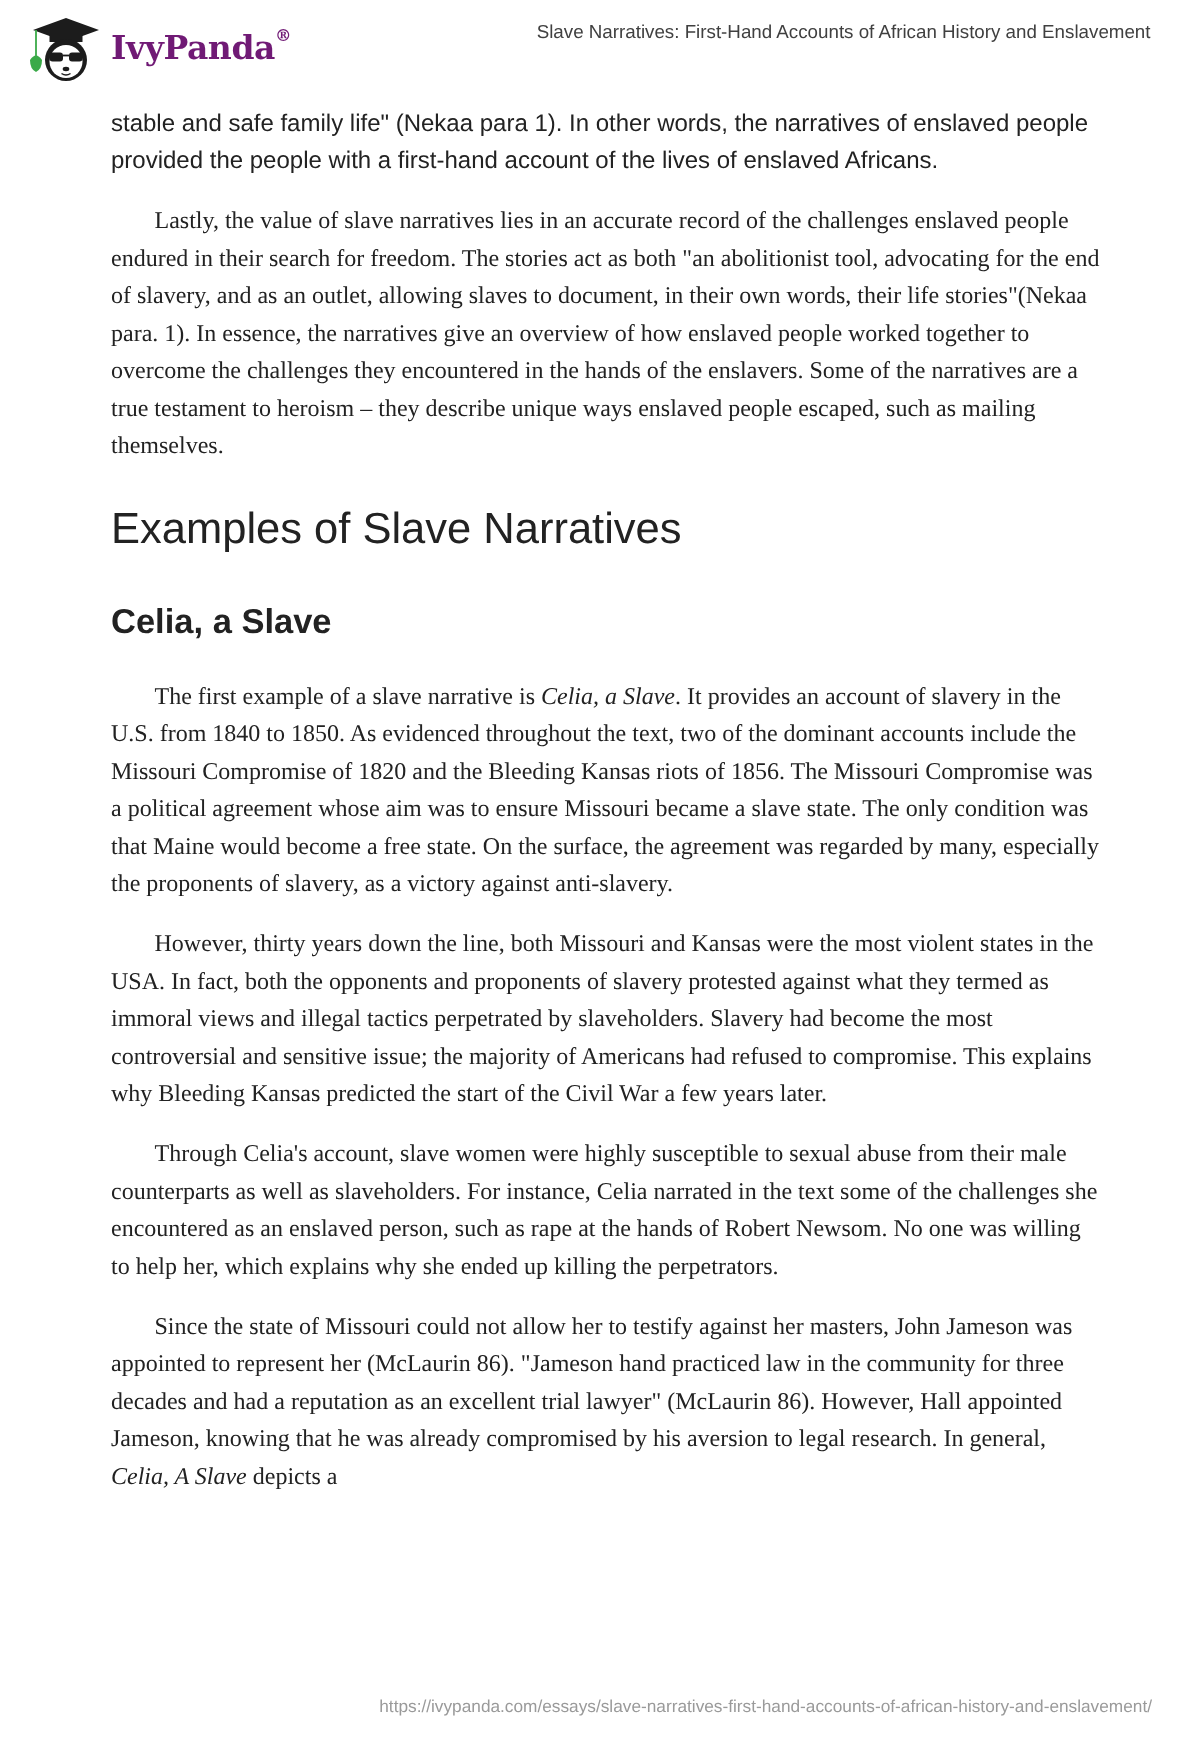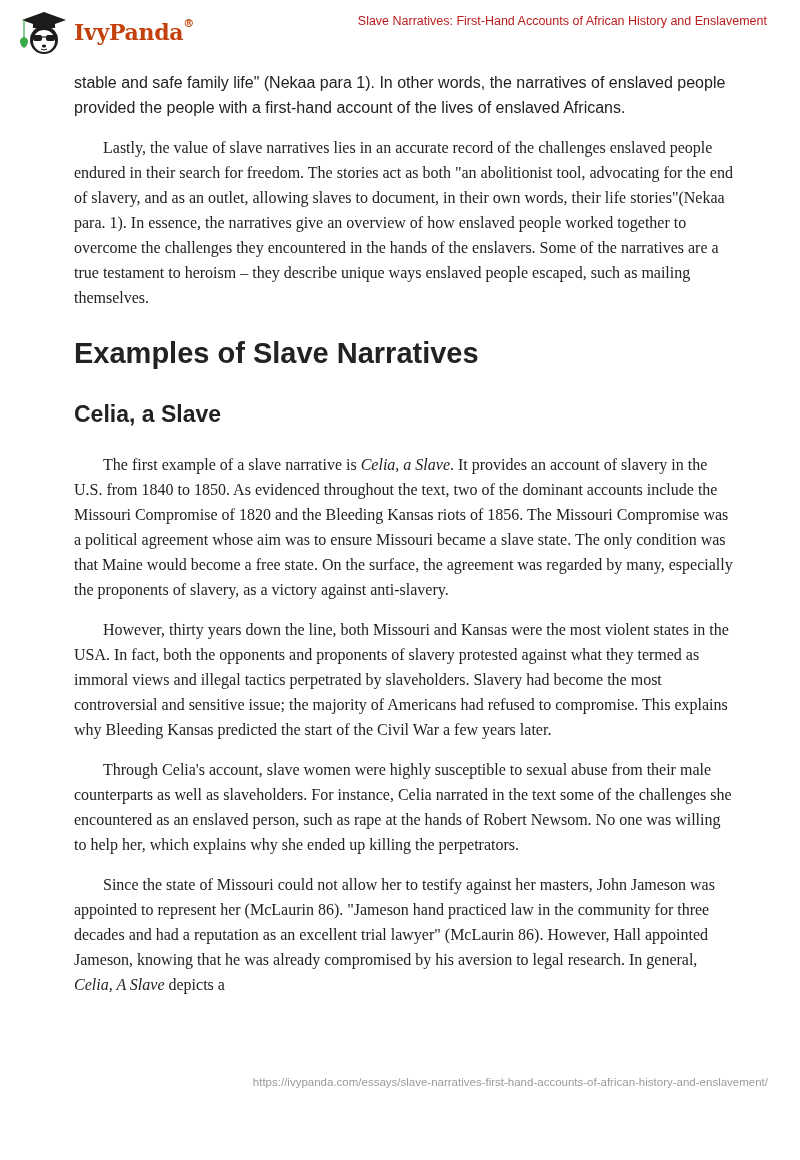--- a/index.html
+++ b/index.html
@@ -1,28 +1,28 @@
 <!DOCTYPE html>
 <html><head>
   <meta charset="utf-8">
   <style>
     html, body { margin: 0; padding: 0; background: #ffffff; }
     body { width: 800px; height: 1160px; position: relative; overflow: hidden; font-family: "Liberation Sans", sans-serif; color: #222222; }
     .header { position: absolute; left: 0; top: 0; width: 800px; height: 60px; }
     .logo { position: absolute; left: 16px; top: 8px; display: flex; align-items: center; }
     .logo-icon { width: 56px; height: 48px; }
-    .logo-text { font-family: "DejaVu Serif", serif; font-weight: bold; font-size: 22px; color: #c2410c; margin-left: 2px; letter-spacing: -0.3px; }
+    .logo-text { font-family: "DejaVu Serif", serif; font-weight: bold; font-size: 22px; color: #701a75; margin-left: 2px; letter-spacing: -0.3px; }
     .logo-text sup { font-size: 11px; vertical-align: top; position: relative; top: -2px; }
-    .doc-title { position: absolute; right: 33px; top: 14px; font-size: 12.5px; color: #b91c1c; }
+    .doc-title { position: absolute; right: 33px; top: 14px; font-size: 12.5px; color: #404040; }
     .content { position: absolute; left: 74px; top: 70px; width: 660px; }
     p { margin: 0 0 15px 0; font-size: 16px; line-height: 25px; color: #222; }
     p.indent { text-indent: 29px; font-family: Liberation Serif, serif; }
-    h2 { font-size: 29px; font-weight: bold; margin: 26px 0 30px 0; line-height: 34px; color: #222; }
+    h2 { font-size: 29px; font-weight: normal; margin: 26px 0 30px 0; line-height: 34px; color: #222; }
     h3 { font-size: 23px; font-weight: bold; margin: 0 0 24px 0; line-height: 28px; color: #222; }
-    .footer-url { position: absolute; right: 32px; top: 1076px; font-size: 11.5px; color: #9a9a9a; }
+    .footer-url { position: absolute; right: 32px; top: 1132px; font-size: 11.5px; color: #9a9a9a; }
   </style>
 </head>
 <body>
 
 <div class="header">
   <div class="logo">
     <svg class="logo-icon" viewBox="0 0 56 48">
       <polygon points="6,12 28,4 50,12 28,20" fill="#1c1c1c"></polygon>
       <rect x="17" y="14" width="22" height="6" fill="#1c1c1c"></rect>
       <line x1="8" y1="12" x2="8" y2="30" stroke="#3aaa48" stroke-width="1.2"></line>

